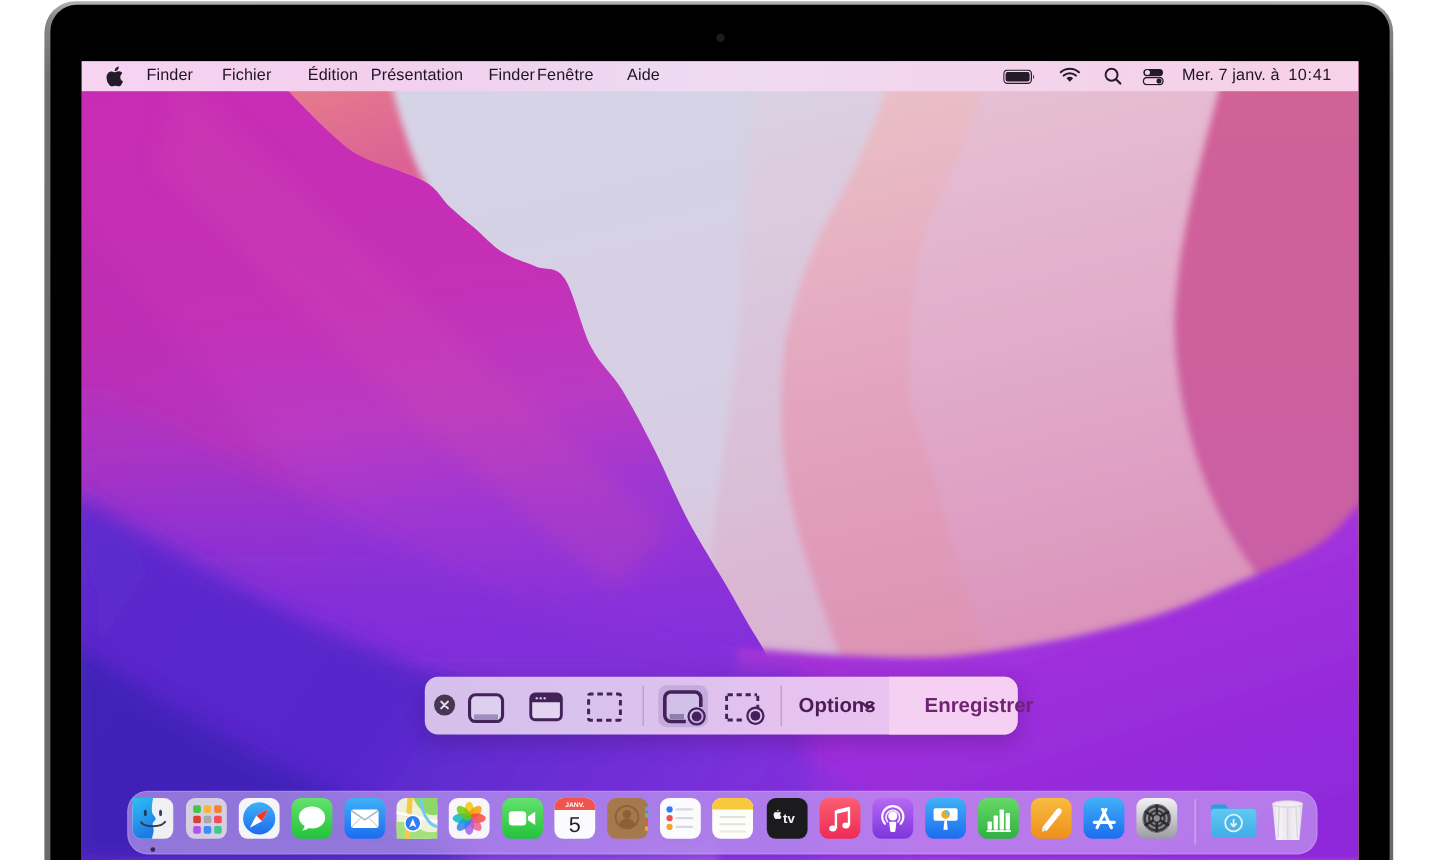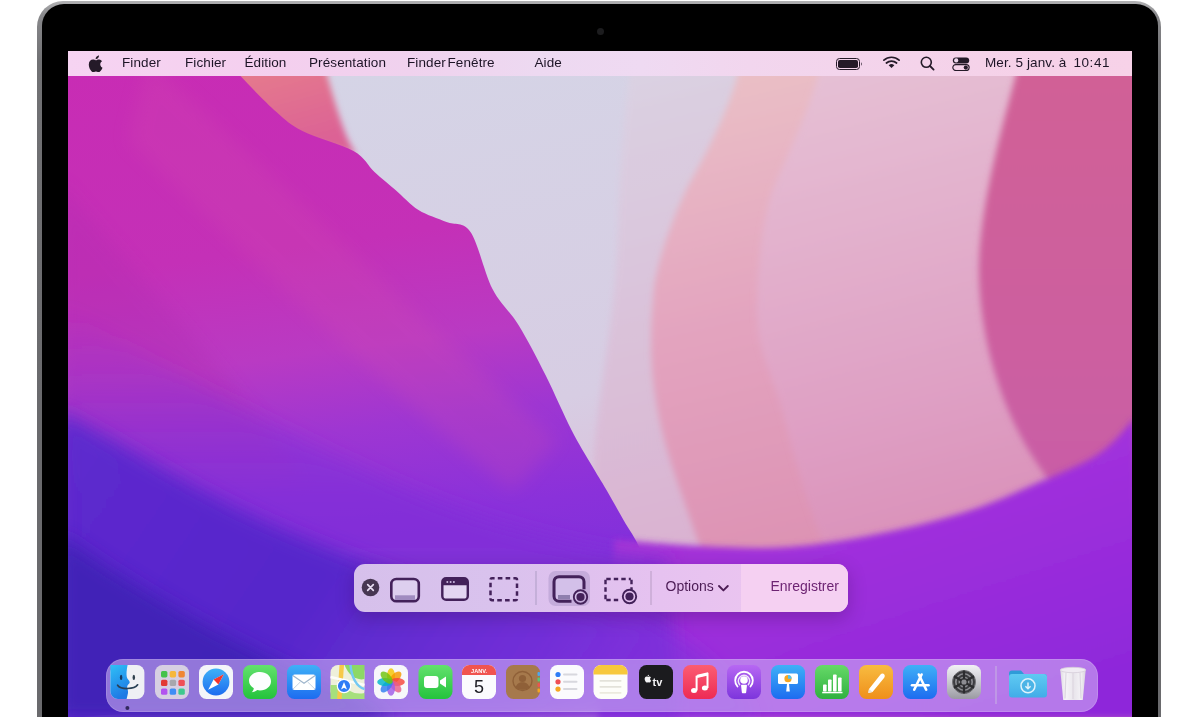--- a/index.html
+++ b/index.html
@@ -19,21 +19,21 @@
     background:linear-gradient(90deg,#f6d4f2 0%,#f4cfee 20%,#f0d2ee 32%,#edd9f1 44%,#efdaf2 54%,#f2d6ee 64%,#f4d3ea 80%,#f6d1e8 92%,#f7d2e8 100%);
     color:#1d1426;font-size:13.5px;}
   #menubar .mi{position:absolute;top:3.6px;white-space:pre;letter-spacing:0.1px;}
   #menubar .b{font-weight:normal;text-align:center;}
   
   #toolbar{position:absolute;left:286px;top:513px;width:494px;height:48px;border-radius:11px;
     background:linear-gradient(90deg,#d6c0eb 0%,#d9c2ed 28%,#dfc1ee 46%,#e6c2f0 62%,#eac4f0 80%,#ebc5f0 100%);
     box-shadow:0 6px 18px rgba(50,10,70,0.28);}
   #tbsave{position:absolute;right:0;top:0;width:107px;height:48px;border-radius:0 11px 11px 0;
     background:#f5d0f2;}
-  #toolbar .tbtxt{position:absolute;top:14.4px;color:#4c1c55;font-size:14px;}
+  #toolbar .tbtxt{position:absolute;top:14.4px;color:#4c1c55;font-size:17px;font-weight:bold;}
   
   #dock{position:absolute;left:38.5px;top:607.5px;width:992px;height:53px;border-radius:17px;
     background:rgba(214,188,247,0.55);
     box-shadow:inset 0 0 0 1px rgba(255,255,255,0.14);}
 </style>
 </head>
 <body>
 <div id="laptop">
     <div id="bezel">
   <div id="cam"></div>
@@ -127,46 +127,46 @@
       <path fill="#3e20b4" opacity="0.85" filter="url(#soft2)" d="M-10,482 C80,546 180,600 280,641 L330,668 L-10,668 Z"></path>
     </svg>
     <div id="menubar">
       <svg style="position:absolute;left:20.5px;top:3.8px" width="15" height="17" viewBox="0 0 15 17">
         <g transform="translate(0.8,0.4) scale(0.0168)" fill="#241a28">
           <path d="M788.1 340.9c-5.8 4.5-108.2 62.2-108.2 190.5 0 148.4 130.3 200.9 134.2 202.2-.6 3.2-20.7 71.9-68.7 141.9-42.8 61.6-87.5 123.1-155.5 123.1s-85.5-39.5-164-39.5c-76.5 0-103.7 40.8-165.9 40.8s-105.6-57-155.5-127C46.7 790.7 0 663 0 541.8c0-194.4 126.4-297.5 250.8-297.5 66.1 0 121.2 43.4 162.7 43.4 39.5 0 101.1-46 176.3-46 28.5 0 130.9 2.6 198.3 99.2zm-234-181.5c31.1-36.9 53.1-88.1 53.1-139.3 0-7.1-.6-14.3-1.9-20.1-50.6 1.9-110.8 33.7-147.1 75.8-28.5 32.4-55.1 83.6-55.1 135.5 0 7.8 1.3 15.6 1.9 18.1 3.2.6 8.4 1.3 13.6 1.3 45.4 0 102.5-30.4 135.5-71.3z"></path>
         </g>
       </svg>
       <span class="mi b" style="left:54.5px">Finder</span>
       <span class="mi" style="left:117.5px">Fichier</span>
-      <span class="mi" style="left:177px">Édition</span>
+      <span class="mi" style="left:189px">Édition</span>
       <span class="mi" style="left:241.5px">Présentation</span>
       <span class="mi" style="left:339.5px">Finder</span>
       <span class="mi" style="left:380px">Fenêtre</span>
-      <span class="mi" style="left:467px">Aide</span>
+      <span class="mi" style="left:455px">Aide</span>
       <svg style="position:absolute;left:768px;top:6.5px" width="27" height="12" viewBox="0 0 27 12">
         <rect x="0.5" y="0.5" width="23" height="11" rx="3" fill="none" stroke="#241a28" stroke-width="1"></rect>
         <rect x="2" y="2" width="20" height="8" rx="1.8" fill="#241a28"></rect>
         <path d="M25 4 a3.2 3.2 0 0 1 0 4 Z" fill="#241a28"></path>
       </svg>
       <svg style="position:absolute;left:815px;top:5px" width="17" height="13" viewBox="0 0 17 13">
         <path d="M8.5 12.1 L5.7 9.2 a4.4 4.4 0 0 1 5.6 0 Z" fill="#241a28"></path>
         <path d="M3.4 7.0 a7.6 7.6 0 0 1 10.2 0" fill="none" stroke="#241a28" stroke-width="1.7" stroke-linecap="round"></path>
         <path d="M0.9 4.2 a11.3 11.3 0 0 1 15.2 0" fill="none" stroke="#241a28" stroke-width="1.7" stroke-linecap="round"></path>
       </svg>
       <svg style="position:absolute;left:852.5px;top:5px" width="15" height="15" viewBox="0 0 15 15">
         <circle cx="6.3" cy="6.3" r="5" fill="none" stroke="#241a28" stroke-width="1.6"></circle>
         <line x1="10" y1="10" x2="13.6" y2="13.6" stroke="#241a28" stroke-width="1.8" stroke-linecap="round"></line>
       </svg>
       <svg style="position:absolute;left:884.5px;top:5.5px" width="18" height="14" viewBox="0 0 18 14">
         <rect x="0.8" y="0.4" width="16.4" height="6" rx="3" fill="#241a28"></rect>
         <circle cx="4.2" cy="3.4" r="2.1" fill="#efd9ee"></circle>
         <rect x="0.8" y="7.6" width="16.4" height="6" rx="3" fill="none" stroke="#241a28" stroke-width="1.1"></rect>
         <circle cx="13.8" cy="10.6" r="2.1" fill="#241a28"></circle>
       </svg>
-      <span class="mi" style="left:917.5px">Mer. 5 janv. à</span>
+      <span class="mi" style="left:917.5px">Mer. 7 janv. à</span>
       <span class="mi" style="left:1006px;letter-spacing:0.55px;">10:41</span>
     </div>
     <div id="toolbar">
       <div id="tbsave"></div>
       <svg style="position:absolute;left:0;top:0" width="494" height="48" viewBox="0 0 494 48">
         <g stroke="#43215a" fill="none">
 
           <circle cx="16.5" cy="23.5" r="8.8" fill="#473652" stroke="none"></circle>
           <path d="M13.7 20.7 L19.3 26.3 M19.3 20.7 L13.7 26.3" stroke="#e8ddf2" stroke-width="1.7" stroke-linecap="round"></path>
 

